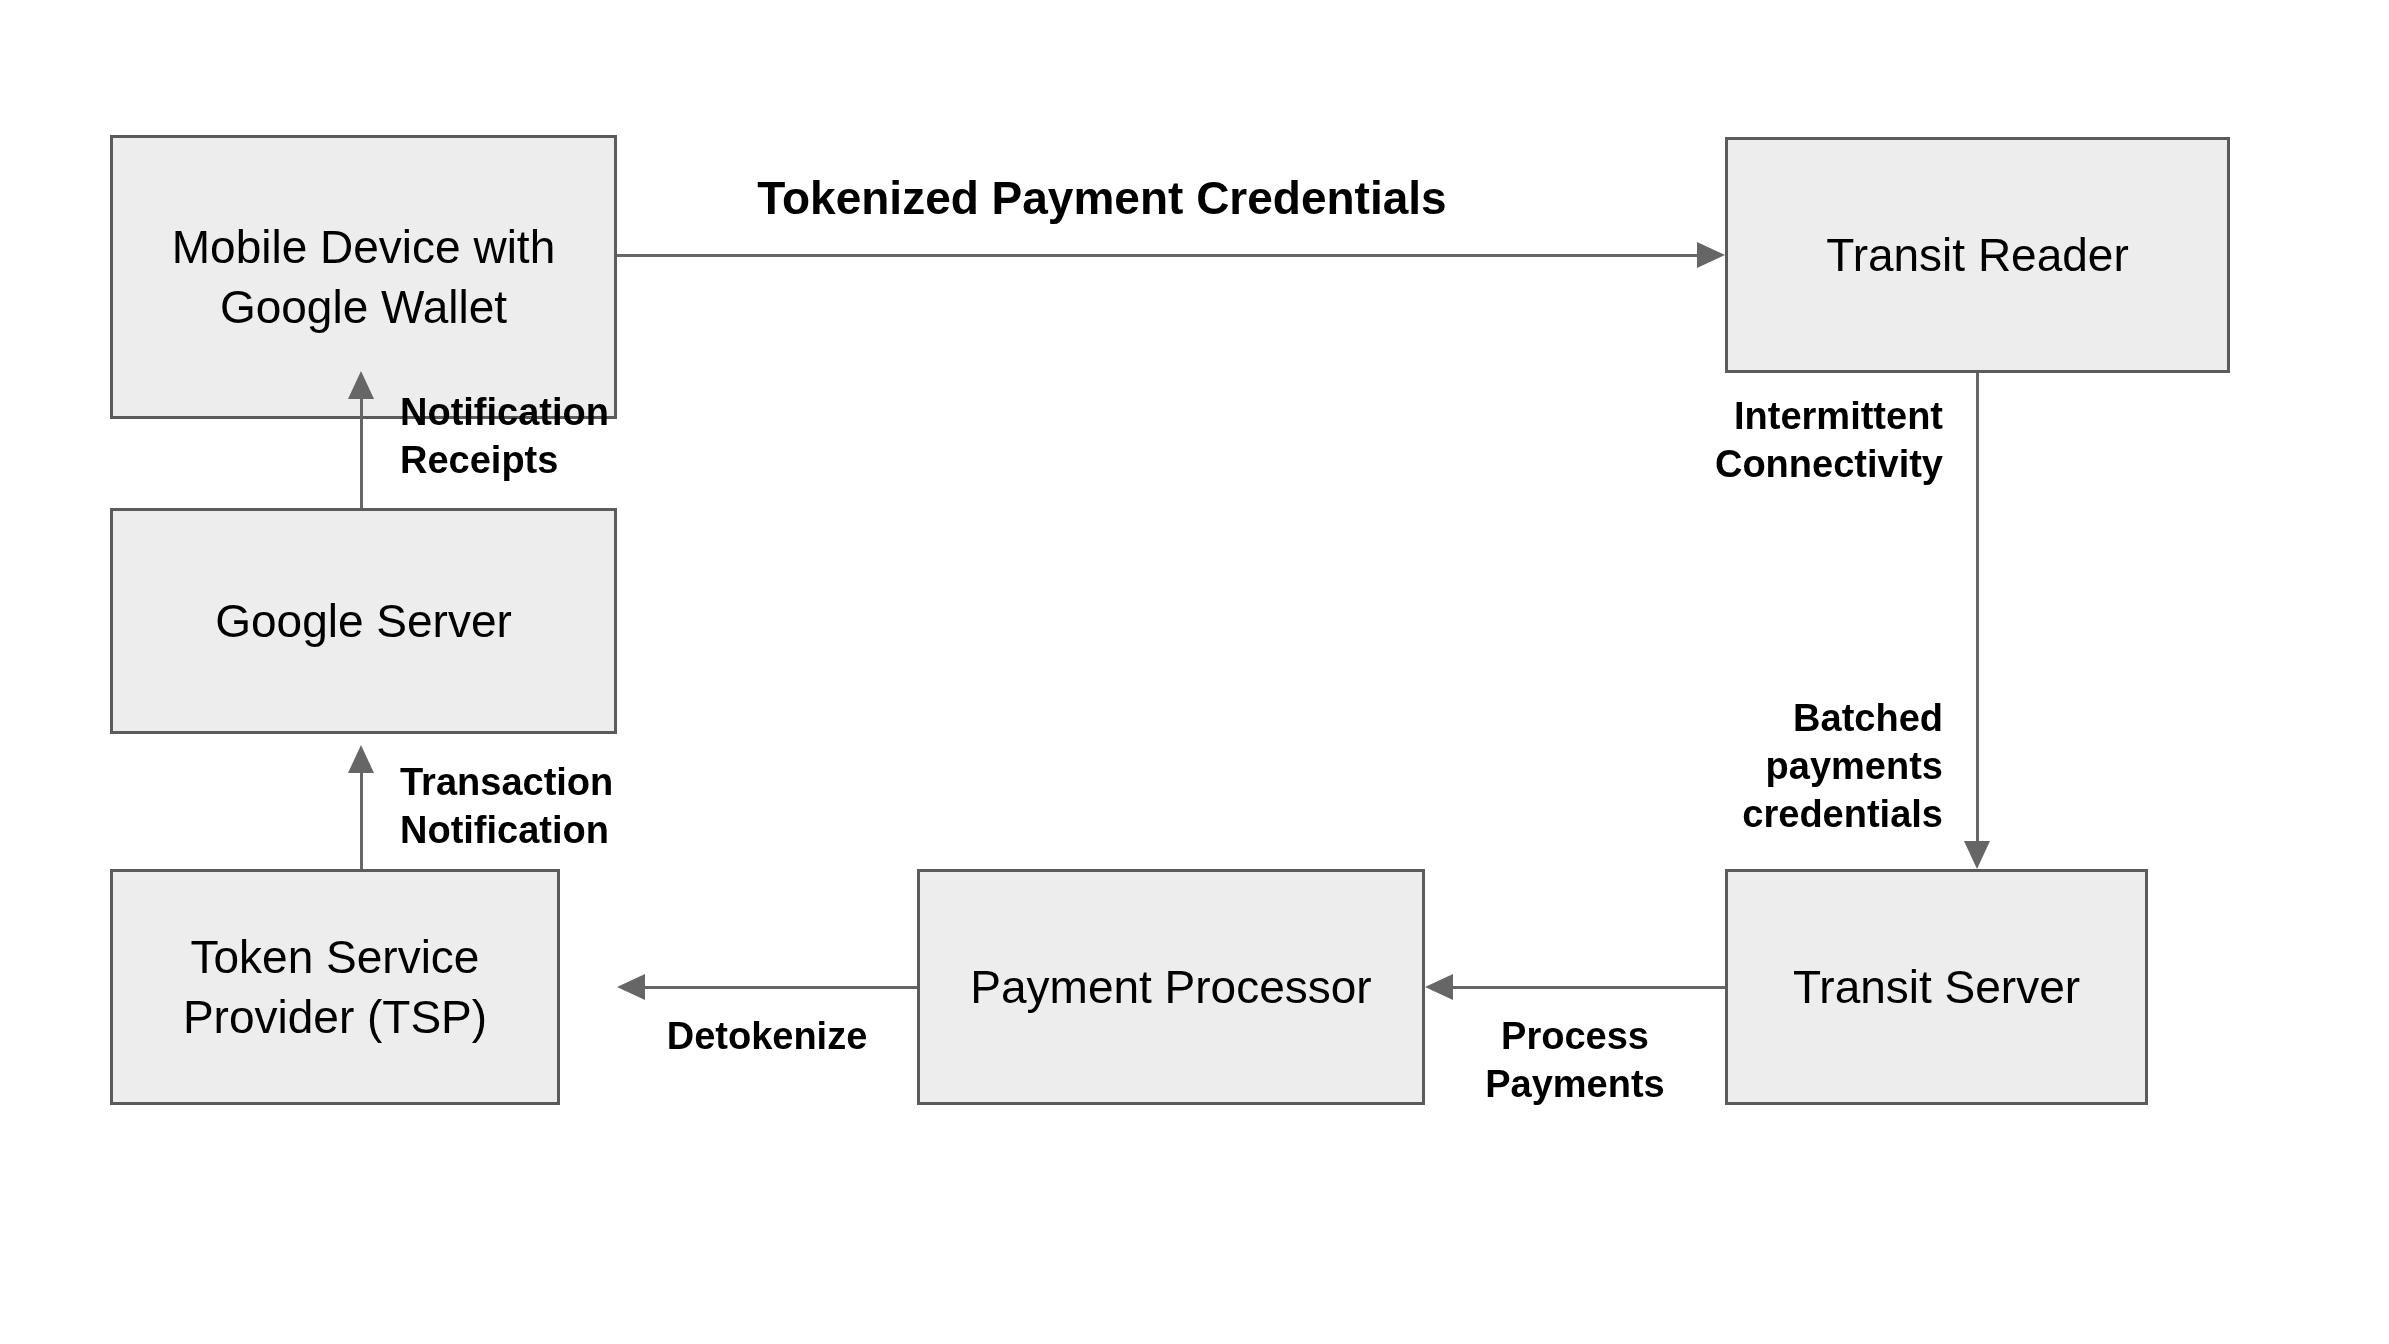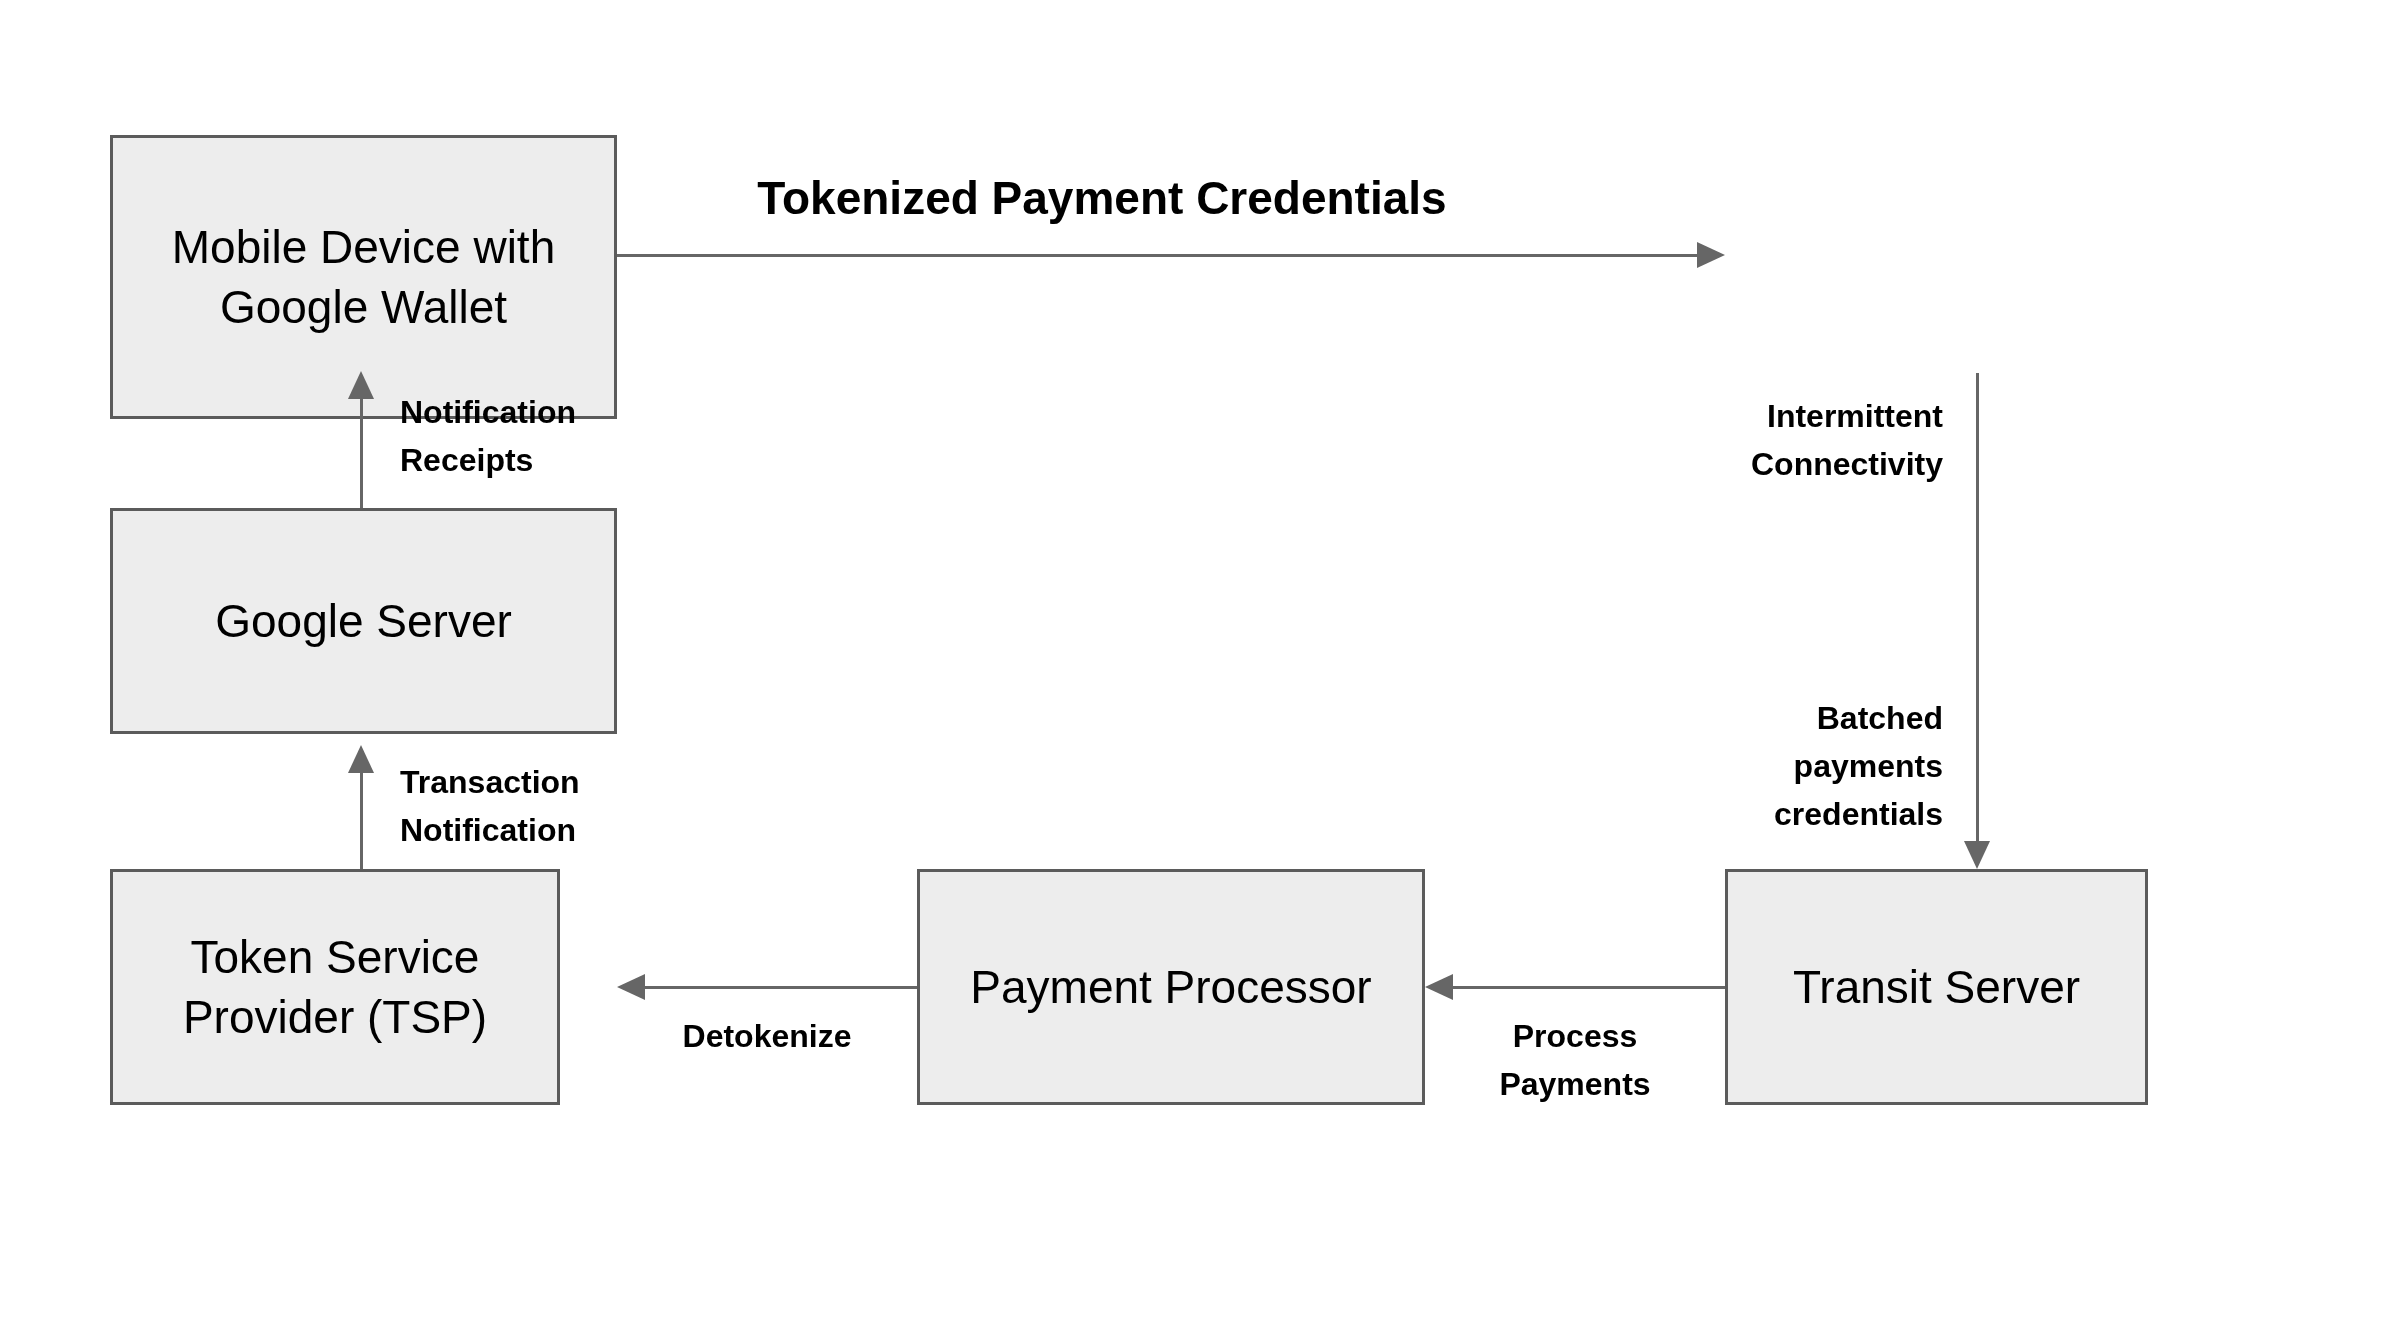--- a/index.html
+++ b/index.html
@@ -30,38 +30,41 @@
   }
   .node span{display:block;}
   .shaft{position:absolute;background:var(--arrow);}
   .head{position:absolute;width:0;height:0;}
   .head-right{border-top:13px solid transparent;border-bottom:13px solid transparent;border-left:28px solid var(--arrow);}
   .head-left{border-top:13px solid transparent;border-bottom:13px solid transparent;border-right:28px solid var(--arrow);}
   .head-up{border-left:13px solid transparent;border-right:13px solid transparent;border-bottom:28px solid var(--arrow);}
   .head-down{border-left:13px solid transparent;border-right:13px solid transparent;border-top:28px solid var(--arrow);}
   .lbl{
     position:absolute;
-    font-weight:bold;font-size:32px;line-height:48px;
+    font-weight:bold;font-size:38px;line-height:48px;
     color:var(--text);white-space:nowrap;
   }
   .lbl span{display:block;}
   .lbl-big{font-size:46px;line-height:56px;}
   .ta-c{text-align:center;}
   .ta-r{text-align:right;}
 </style>
 </head>
 <body>
 
 <div class="canvas">
 
   <div class="node" style="left:110px;top:135px;width:507px;height:284px;">
     <span>Mobile Device with</span>
     <span>Google Wallet</span>
   </div>
 
+  <div class="node" style="left:1725px;top:137px;width:505px;height:236px;">
+    <span>Transit Reader</span>
+  </div>
 
   <div class="node" style="left:110px;top:508px;width:507px;height:226px;">
     <span>Google Server</span>
   </div>
 
   <div class="node" style="left:110px;top:869px;width:450px;height:236px;">
     <span>Token Service</span>
     <span>Provider (TSP)</span>
   </div>
 

